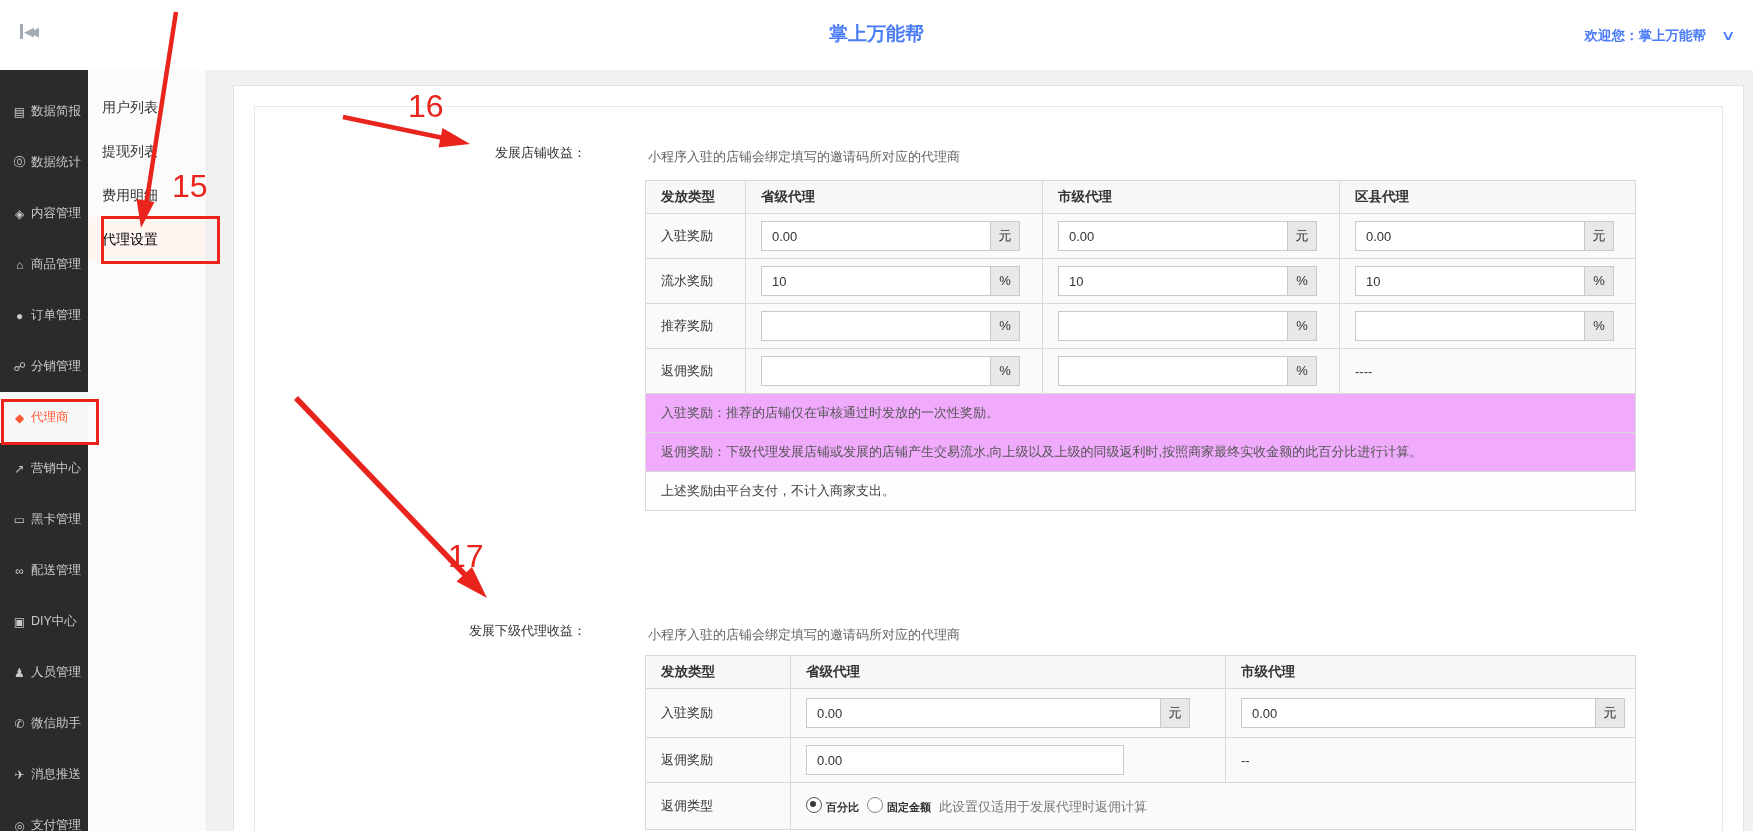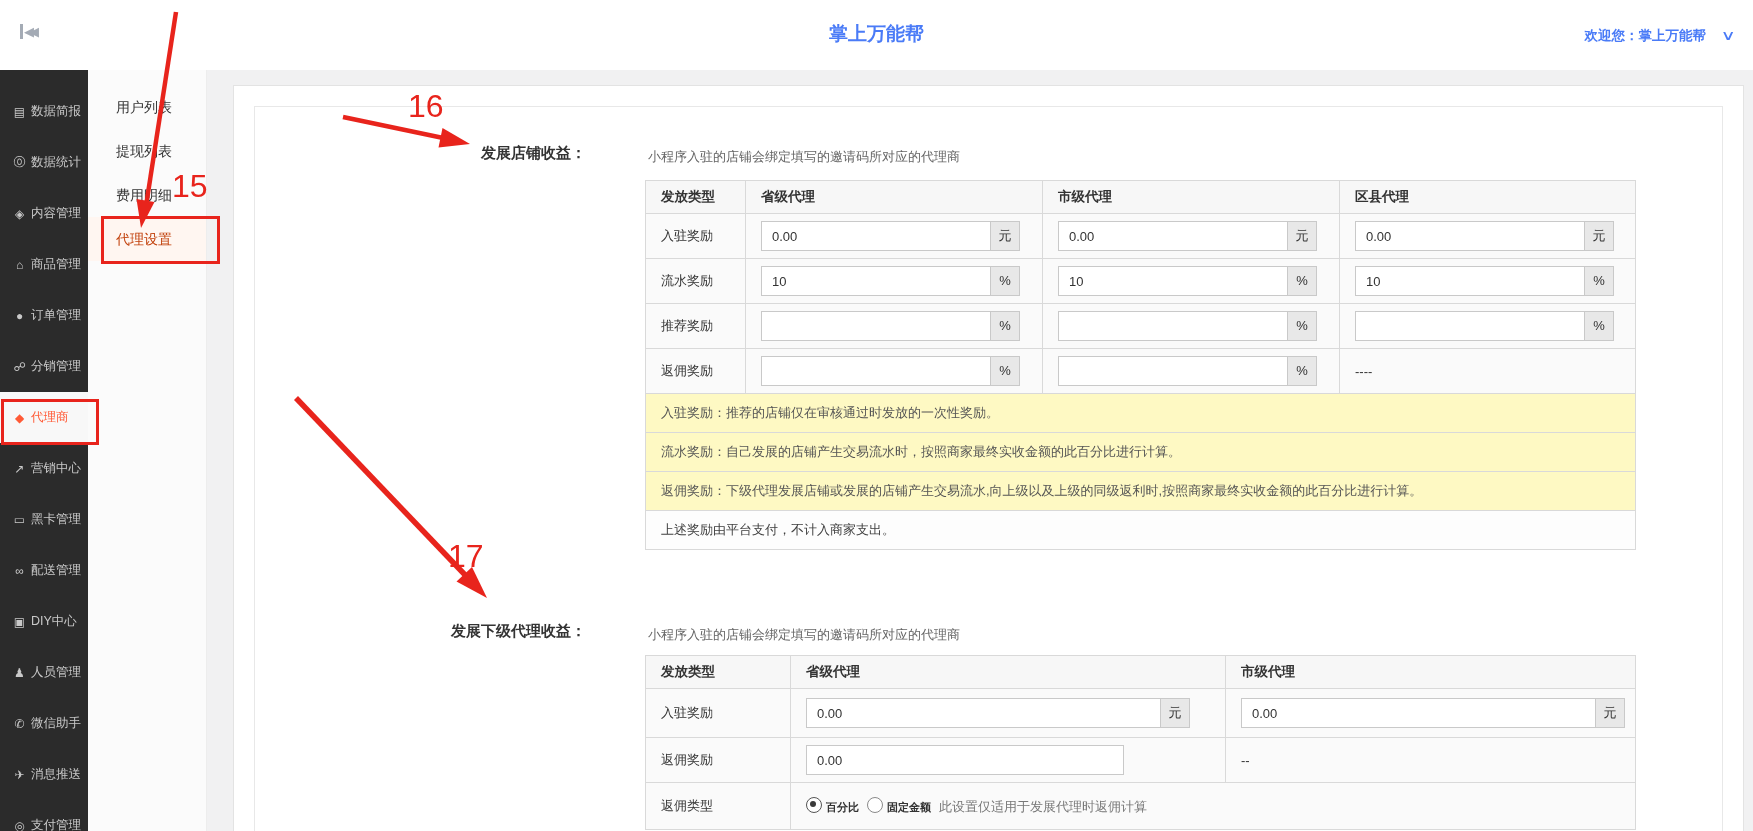--- a/index.html
+++ b/index.html
@@ -19,40 +19,40 @@
   
   .sidebar{position:absolute;left:0;top:70px;width:88px;bottom:0;background:#2b2b2b;z-index:6;
            padding-top:16px;box-sizing:border-box}
   .s-item{height:51px;display:flex;align-items:center;padding-left:11px;color:#c9c9c9;
           font-size:12.5px;cursor:pointer;white-space:nowrap}
   .s-item .ic{width:17px;font-size:12px;margin-right:3px;text-align:center;flex:none}
   .s-item.active{background:#f8f8f8;color:#ff5a36}
   
   .submenu{position:absolute;left:88px;top:70px;width:119px;bottom:0;background:#fbfbfb;
            border-right:1px solid #ededed;z-index:6;padding-top:15px;box-sizing:border-box}
-  .m-item{height:44px;line-height:44px;padding-left:28px;font-size:14px;color:#333;cursor:pointer}
-  .m-item.active{color:#c2410c;background:#fff6f1}
+  .m-item{height:44px;line-height:44px;padding-left:14px;font-size:14px;color:#333;cursor:pointer}
+  .m-item.active{color:#000000;background:#fff6f1}
   
   .card{position:absolute;left:233px;top:85px;width:1511px;height:900px;background:#fff;
         border:1px solid #e3e3e3;box-sizing:border-box}
   .inner{position:absolute;left:254px;top:106px;width:1469px;height:880px;background:#fff;
          border:1px solid #e8e8e8;box-sizing:border-box}
   
-  .sec-label{position:absolute;right:1167px;font-size:15px;font-weight:bold;color:#333;white-space:nowrap}
+  .sec-label{position:absolute;right:1167px;font-size:13px;font-weight:normal;color:#333;white-space:nowrap}
   .sec-desc{position:absolute;left:648px;font-size:13px;color:#666;white-space:nowrap}
   
   table.t{position:absolute;left:645px;border-collapse:collapse;table-layout:fixed;width:990px;
           background:#fafafa}
   .t td{border:1px solid #d9d9d9;padding:0 8px 0 15px;font-size:13px;color:#333;overflow:hidden;
         white-space:nowrap}
   .t tr.hd td{height:32px;background:#f7f7f7;font-weight:bold;font-size:13.5px}
   .t tr.r td{height:44px}
   #t2 tr.r0 td{height:48px}
   #t2 tr.r2 td{height:46px}
-  .t tr.note td{height:38px;background:#fef9c3;color:#555}
+  .t tr.note td{height:38px;background:#f0abfc;color:#555}
   .t tr.warn td{height:38px;background:#fdfdfd;color:#404040}
   .ig{display:flex;align-items:center}
   .ig input{height:28px;border:1px solid #c9c9c9;background:#fff;padding:0 10px;font-size:13px;
             color:#333;font-family:inherit;outline:none}
   #t1 .ig input{width:208px}
   #t2 .ig input{width:333px}
   #t2 .ig.noaddon input{width:296px}
   .addon{width:30px;height:30px;line-height:28px;text-align:center;background:#e8e8e8;
          border:1px solid #c9c9c9;margin-left:-1px;font-size:13px;color:#333;flex:none;
          box-sizing:border-box}
@@ -272,23 +272,20 @@
             <input type="text" value="" style="">
             <span class="addon">%</span>
           </div>
         </td>
       <td class="dash">----</td>
     </tr>
     <tr class="note">
         <td colspan="4">入驻奖励：推荐的店铺仅在审核通过时发放的一次性奖励。</td>
       </tr>
     <tr class="note">
-        <td colspan="4">流水奖励：自己发展的店铺产生交易流水时，按照商家最终实收金额的此百分比进行计算。</td>
-      </tr>
-    <tr class="note">
         <td colspan="4">返佣奖励：下级代理发展店铺或发展的店铺产生交易流水,向上级以及上级的同级返利时,按照商家最终实收金额的此百分比进行计算。</td>
       </tr>
     <tr class="warn">
         <td colspan="4">上述奖励由平台支付，不计入商家支出。</td>
       </tr>
   </tbody>
 </table>
 
 <div class="sec-label" id="lbl2">发展下级代理收益：</div>
 <div class="sec-desc" id="desc2">小程序入驻的店铺会绑定填写的邀请码所对应的代理商</div>

